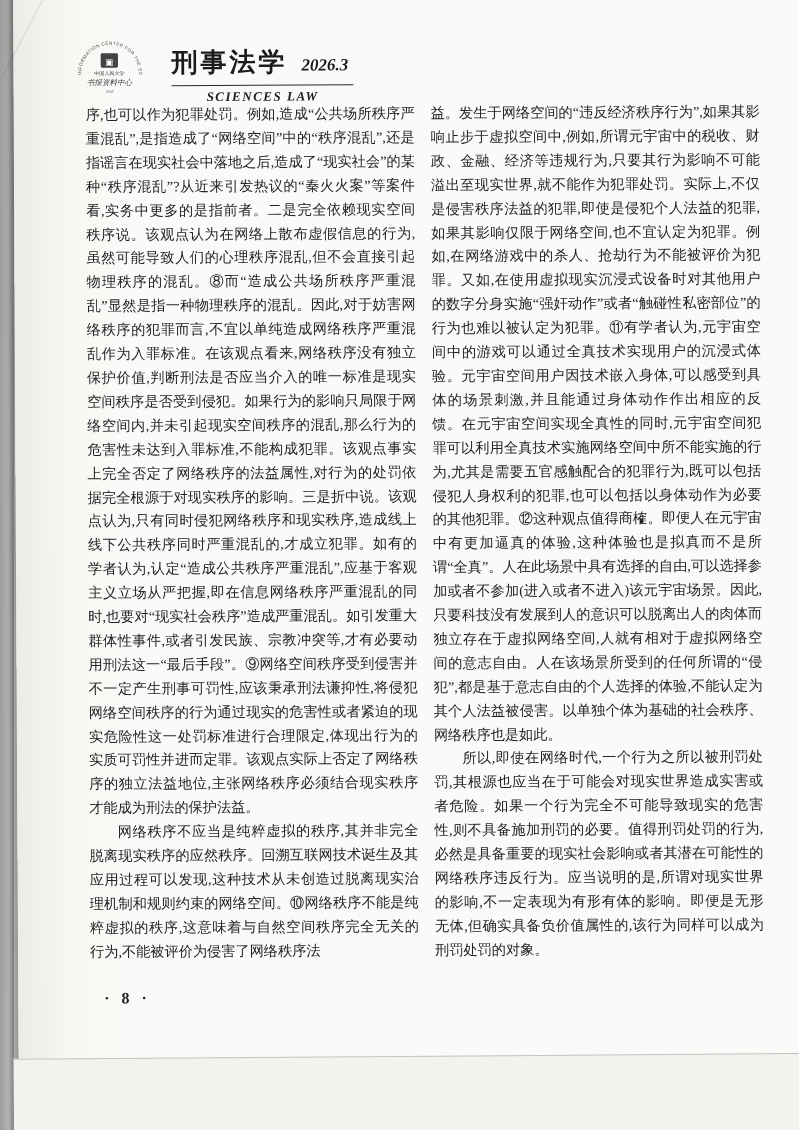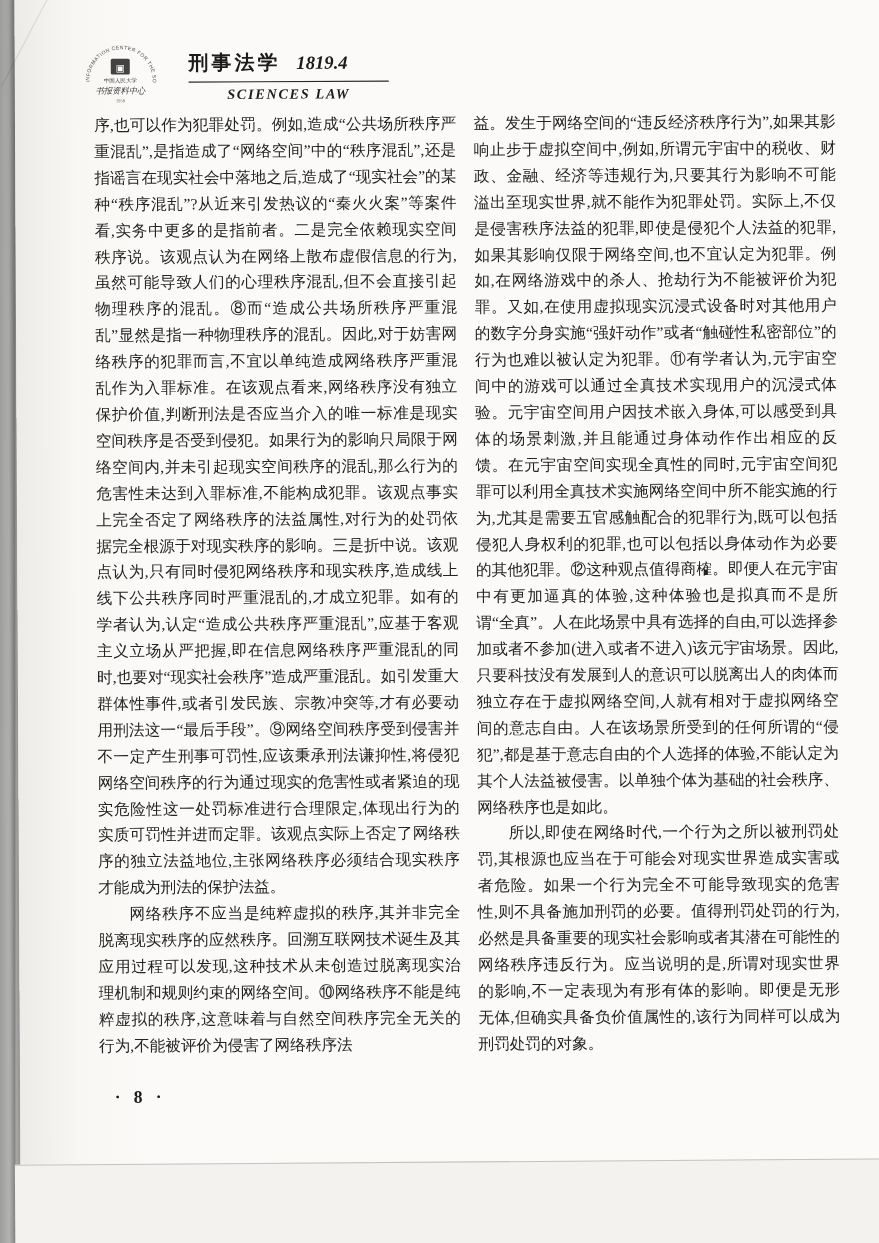--- a/index.html
+++ b/index.html
@@ -33,21 +33,21 @@
   }
   
   .header{
     position:absolute;left:60px;top:42px;
     display:flex;align-items:flex-start;gap:14px;
   }
   .seal{width:72px;height:72px;display:block;opacity:0.88;}
   .title-block{margin-top:8px;margin-left:12px;}
   .title-line{white-space:nowrap;}
   .title-cn{
-    font-size:18px;font-weight:bold;color:#1b1b1b;letter-spacing:3px;
+    font-size:26px;font-weight:bold;color:#1b1b1b;letter-spacing:3px;
     font-family:"Liberation Sans", sans-serif;
   }
   .issue{
     font-size:17px;font-weight:bold;font-style:italic;color:#1b1b1b;
     margin-left:14px;
   }
   .rule{width:182px;border-top:1.6px solid #2a2a2a;margin-top:5px;}
   .title-en{
     width:182px;text-align:center;margin-top:3px;
     font-size:13px;font-weight:bold;font-style:italic;letter-spacing:1.5px;color:#1e1e1e;
@@ -91,21 +91,21 @@
         </text>
         <rect x="38" y="22" width="24" height="20" rx="2" fill="#2b2b2b"></rect>
         <text x="50" y="38" text-anchor="middle" font-size="12" fill="#ffffff">▣</text>
         <text x="50" y="52" text-anchor="middle" font-size="7" fill="#2e2e2e" font-family="Liberation Sans, sans-serif">中国人民大学</text>
         <text x="50" y="66" text-anchor="middle" font-size="10.5" font-style="italic" fill="#262626">书报资料中心</text>
         <text x="50" y="77" text-anchor="middle" font-size="5.5" fill="#444">1958</text>
       </svg>
 
       <div class="title-block">
         <div class="title-line">
-          <span class="title-cn">刑事法学</span><span class="issue">1819.4</span>
+          <span class="title-cn">刑事法学</span><span class="issue">2026.3</span>
         </div>
         <div class="rule"></div>
         <div class="title-en">SCIENCES LAW</div>
       </div>
     </div>
 
     <div class="columns">
       <div class="col">
         <p class="para">序,也可以作为犯罪处罚。例如,造成“公共场所秩序严重混乱”,是指造成了“网络空间”中的“秩序混乱”,还是指谣言在现实社会中落地之后,造成了“现实社会”的某种“秩序混乱”?从近来引发热议的“秦火火案”等案件看,实务中更多的是指前者。二是完全依赖现实空间秩序说。该观点认为在网络上散布虚假信息的行为,虽然可能导致人们的心理秩序混乱,但不会直接引起物理秩序的混乱。⑧而“造成公共场所秩序严重混乱”显然是指一种物理秩序的混乱。因此,对于妨害网络秩序的犯罪而言,不宜以单纯造成网络秩序严重混乱作为入罪标准。在该观点看来,网络秩序没有独立保护价值,判断刑法是否应当介入的唯一标准是现实空间秩序是否受到侵犯。如果行为的影响只局限于网络空间内,并未引起现实空间秩序的混乱,那么行为的危害性未达到入罪标准,不能构成犯罪。该观点事实上完全否定了网络秩序的法益属性,对行为的处罚依据完全根源于对现实秩序的影响。三是折中说。该观点认为,只有同时侵犯网络秩序和现实秩序,造成线上线下公共秩序同时严重混乱的,才成立犯罪。如有的学者认为,认定“造成公共秩序严重混乱”,应基于客观主义立场从严把握,即在信息网络秩序严重混乱的同时,也要对“现实社会秩序”造成严重混乱。如引发重大群体性事件,或者引发民族、宗教冲突等,才有必要动用刑法这一“最后手段”。⑨网络空间秩序受到侵害并不一定产生刑事可罚性,应该秉承刑法谦抑性,将侵犯网络空间秩序的行为通过现实的危害性或者紧迫的现实危险性这一处罚标准进行合理限定,体现出行为的实质可罚性并进而定罪。该观点实际上否定了网络秩序的独立法益地位,主张网络秩序必须结合现实秩序才能成为刑法的保护法益。</p>
         <p class="para indent">网络秩序不应当是纯粹虚拟的秩序,其并非完全脱离现实秩序的应然秩序。回溯互联网技术诞生及其应用过程可以发现,这种技术从未创造过脱离现实治理机制和规则约束的网络空间。⑩网络秩序不能是纯粹虚拟的秩序,这意味着与自然空间秩序完全无关的行为,不能被评价为侵害了网络秩序法</p>

